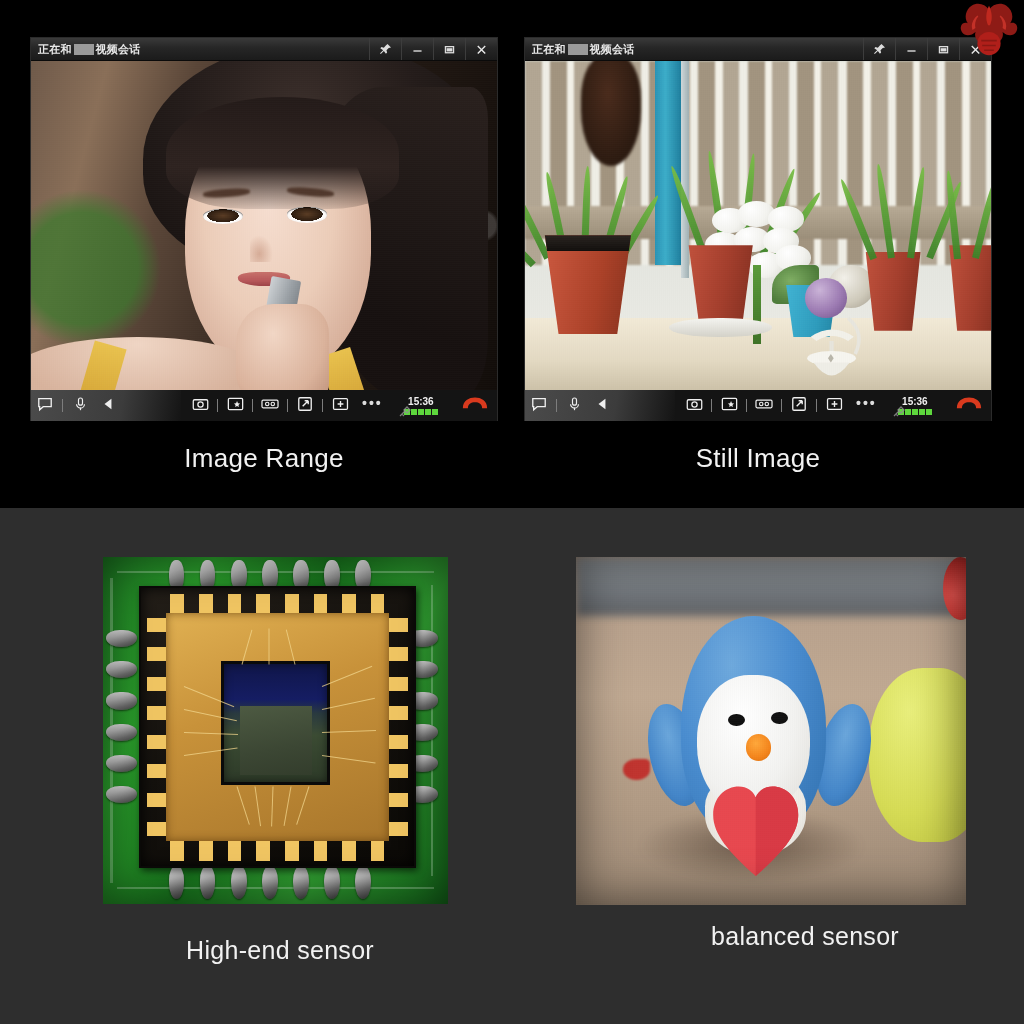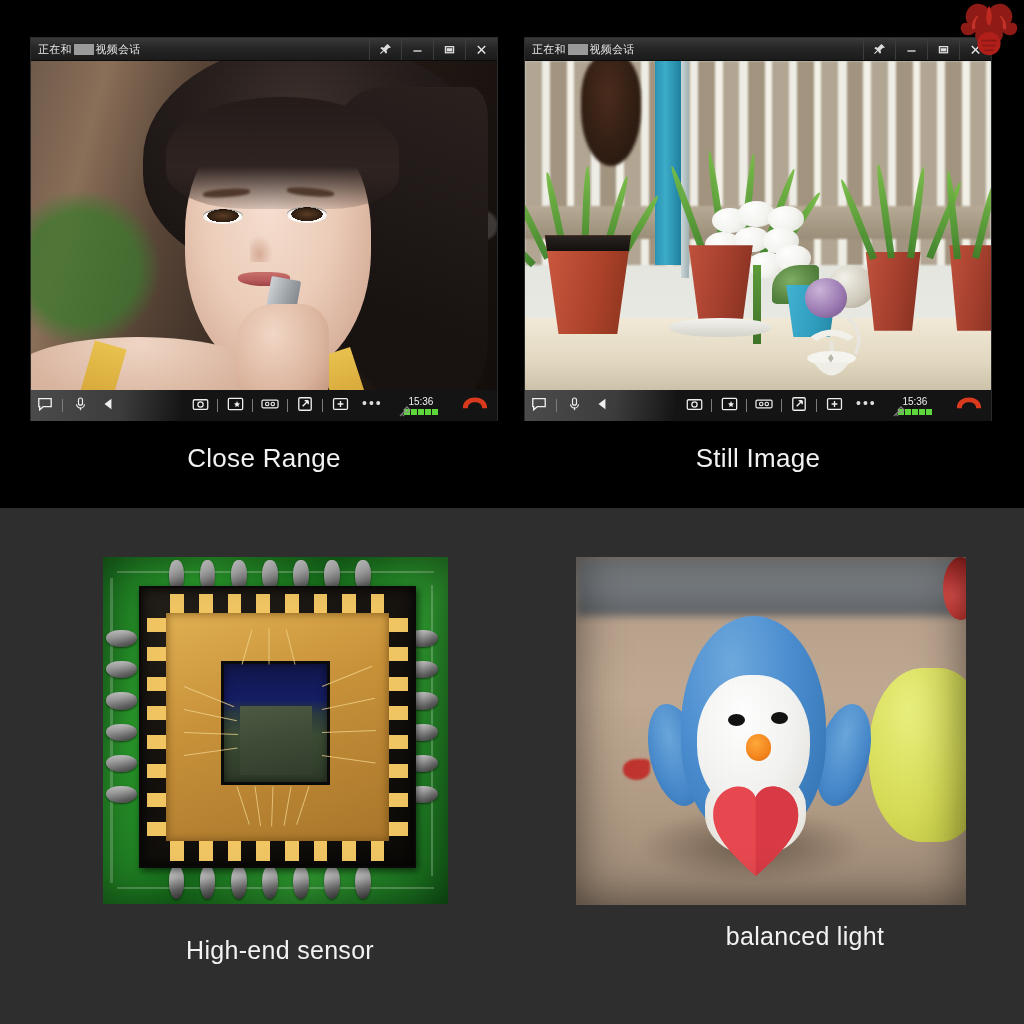--- a/index.html
+++ b/index.html
@@ -35,20 +35,21 @@
     width: 62px; height: 60px;
     z-index: 40;
     pointer-events: none;
   }
 
   
   .vwin {
     position: absolute;
     background: #701a75;
     box-shadow: 0 0 0 1px #2b2b2b;
+    font-weight: bold;
   }
   .vwin.left  { left: 31px;  top: 38px; width: 466px; height: 382px; }
   .vwin.right { left: 525px; top: 38px; width: 466px; height: 382px; }
 
   .titlebar {
     position: relative;
     height: 22px;
     background: linear-gradient(#3a3a3a 0%, #262626 45%, #1b1b1b 100%);
     display: flex; align-items: center;
     border-bottom: 1px solid #0a0a0a;
@@ -799,21 +800,21 @@
           <span>
             <svg width="28" height="15" viewBox="0 0 30 16">
                 <path d="M2 13 C2 5 8.5 1.6 15 1.6 C21.5 1.6 28 5 28 13 L22.6 13 C22.6 8.6 19.2 6.6 15 6.6 C10.8 6.6 7.4 8.6 7.4 13 Z" fill="#d93a1e"></path>
               </svg>
           </span>
         </div>
       </div>
     </div>
   </div>
 
-  <div class="caption cap-close">Close Range</div>
+  <div class="caption cap-close">Image Range</div>
   <div class="caption cap-still">Still Image</div>
 
   <div class="section-bottom"></div>
 
   <div class="photo sensor">
     <div class="pcb"></div>
     <div class="pcb-trace" style="left:2%; top:6%; width:3px; height:88%;"></div>
     <div class="pcb-trace" style="left:95%; top:8%; width:2px; height:84%;"></div>
     <div class="pcb-trace" style="left:4%; top:4%; width:92%; height:2px;"></div>
     <div class="pcb-trace" style="left:4%; top:95%; width:92%; height:2px;"></div>
@@ -940,21 +941,21 @@
       <svg viewBox="0 0 100 110" width="100%" height="100%">
         <path d="M50 105 C20 78 2 58 2 36 C2 16 16 4 31 4 C40 4 47 9 50 16 C53 9 60 4 69 4 C84 4 98 16 98 36 C98 58 80 78 50 105 Z" fill="#e8484f"></path>
         <path d="M50 16 C53 9 60 4 69 4 C84 4 98 16 98 36 C98 58 80 78 50 105 Z" fill="#d93a45"></path>
       </svg>
     </div>
     <div class="vignette"></div>
     <div class="grain"></div>
   </div>
 
   <div class="caption cap-sensor">High-end sensor</div>
-  <div class="caption cap-balance">balanced light</div>
+  <div class="caption cap-balance">balanced sensor</div>
 
   <div class="phoenix">
     <svg viewBox="0 0 64 62" width="62" height="60">
       <g fill="#8e1b16">
         <path d="M32 10 C28 4 20 2 14 6 C8 10 6 18 10 24 C4 22 1 28 4 33 C7 38 14 37 18 33 C16 40 22 46 29 45 L32 38 Z"></path>
         <path d="M32 10 C36 4 44 2 50 6 C56 10 58 18 54 24 C60 22 63 28 60 33 C57 38 50 37 46 33 C48 40 42 46 35 45 L32 38 Z"></path>
       </g>
       <circle cx="32" cy="45" r="12" fill="#b01f1a"></circle>
       <path d="M32 6 C35 12 36 20 33 26 L31 26 C28 20 29 12 32 6 Z" fill="#c0291f"></path>
       <g fill="#c9342a" opacity=".9">

